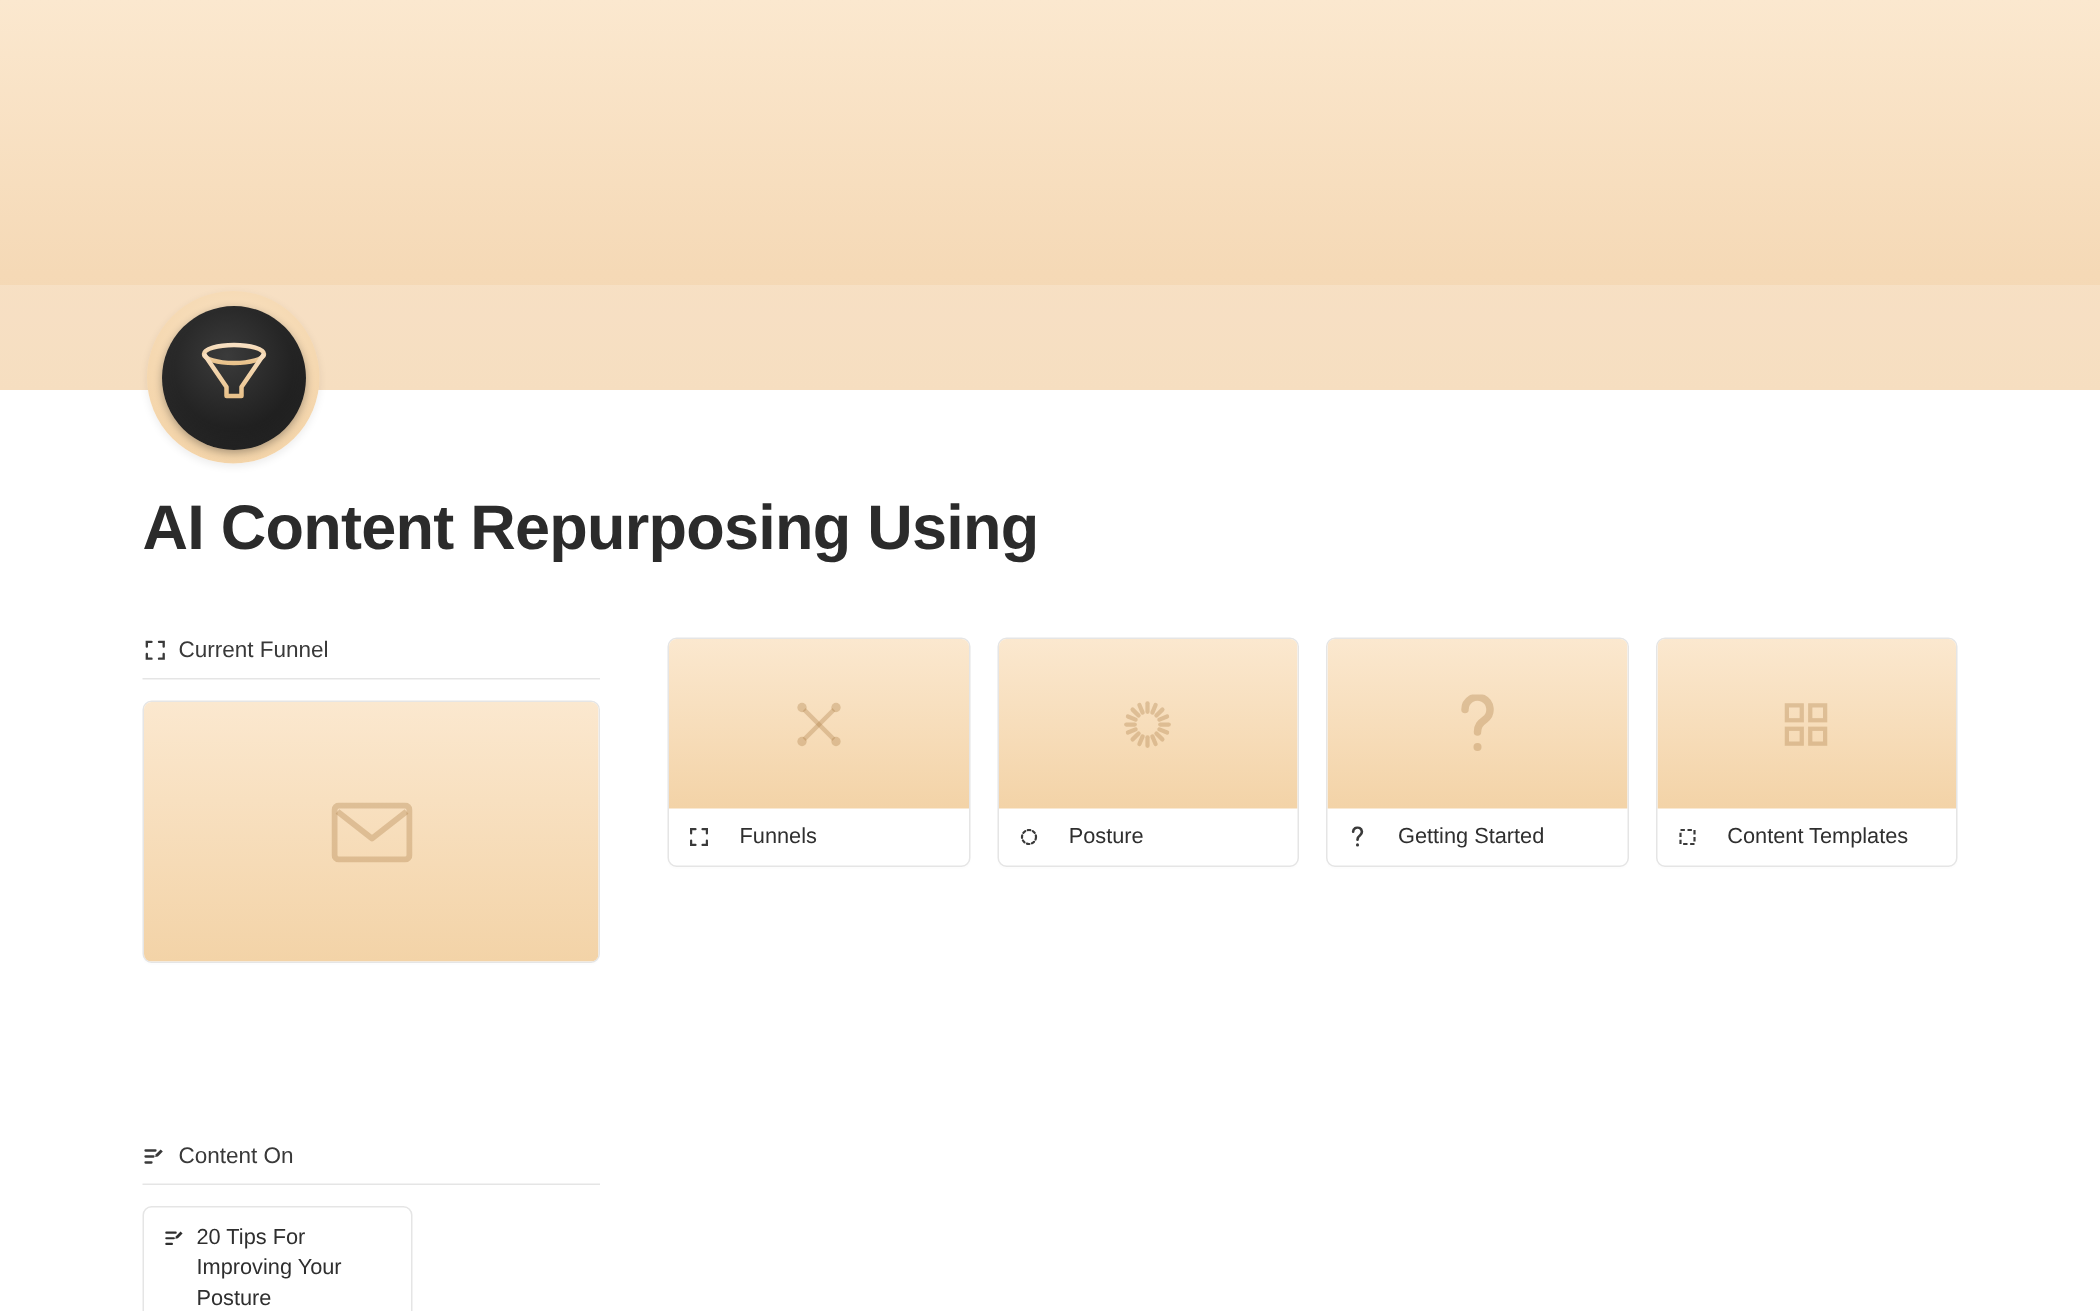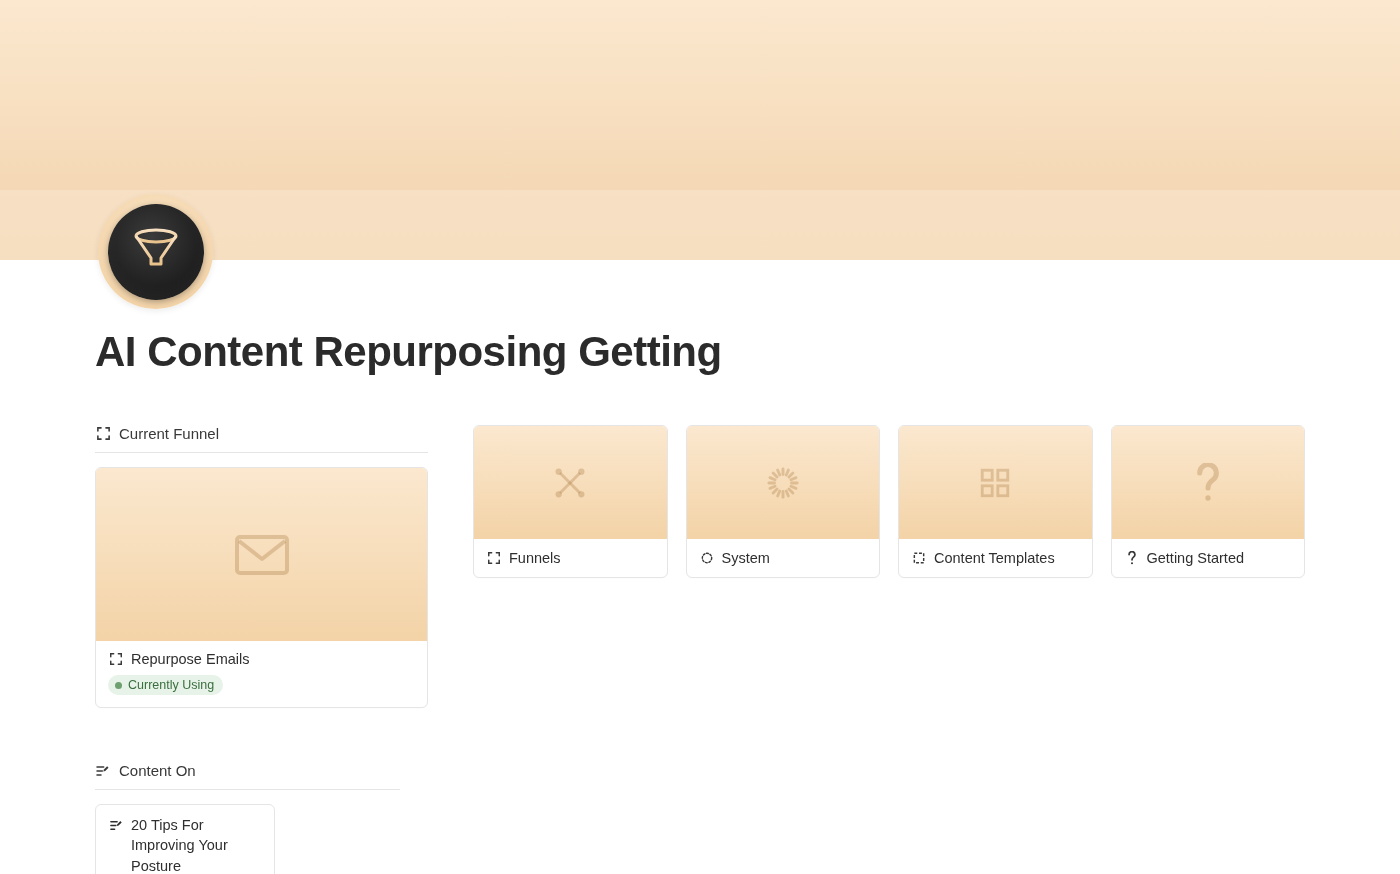--- a/index.html
+++ b/index.html
@@ -56,37 +56,37 @@
     margin-bottom:14px;
   }
   .section-header .sh-icon { width:16px; height:16px; display:flex; align-items:center; justify-content:center; color:#3a3a3a; flex:0 0 auto; }
   .section-header .sh-icon svg { display:block; }
 
   
   .content {
     position:absolute; left:95px; right:95px; top:425px;
   }
   .cols { display:flex; gap:45px; }
-  .col-left { width:333px; flex:0 0 auto; }
+  .col-left { width:305px; flex:0 0 auto; }
   .col-right { flex:1 1 auto; }
 
   
   .card {
     background:#fff; border:1px solid var(--border); border-radius:6px;
     overflow:hidden;
     box-shadow: 0 1px 1px rgba(0,0,0,0.01);
     cursor:pointer;
   }
   .card .thumb {
     background: linear-gradient(180deg, #fbe8cf 0%, #f3d3a7 100%);
     display:flex; align-items:center; justify-content:center;
   }
   .col-left .card .thumb { height:173px; }
   .card .body { padding:10px 12px 12px; }
-  .card .ctitle { display:flex; align-items:flex-start; gap:7px; font-size:14.5px; font-weight:500; color:#2f2f2f; }
+  .card .ctitle { display:flex; align-items:flex-start; gap:19px; font-size:14.5px; font-weight:500; color:#2f2f2f; }
   .card .ctitle .ci { width:16px; height:16px; display:flex; align-items:center; justify-content:center; color:#3a3a3a; flex:0 0 auto; }
   .badge {
     display:inline-flex; align-items:center; gap:6px;
     background:var(--green-bg); color:var(--green-text);
     font-size:12.5px; padding:3px 9px 3px 7px; border-radius:10px; margin-top:8px;
     font-weight:500;
   }
   .badge .dot { width:7px; height:7px; background:#6fa06f; border-radius:50%; }
 
   .nav-grid { display:grid; grid-template-columns: repeat(4, 1fr); gap:18px; }
@@ -123,21 +123,21 @@
         </linearGradient>
       </defs>
       <ellipse cx="28" cy="12" rx="20" ry="6" fill="none" stroke="url(#fg)" stroke-width="3"></ellipse>
       <path d="M8 12 L23 34 L23 40 L33 40 L33 34 L48 12" fill="none" stroke="url(#fg)" stroke-width="3" stroke-linejoin="round"></path>
       <line x1="26" y1="40" x2="26" y2="48" stroke="url(#fg)" stroke-width="3" stroke-linecap="round"></line>
       <line x1="30" y1="40" x2="30" y2="46" stroke="url(#fg)" stroke-width="3" stroke-linecap="round"></line>
     </svg>
   </div>
 </div>
 
-<h1 class="page-title">AI Content Repurposing Getting</h1>
+<h1 class="page-title">AI Content Repurposing Using</h1>
 
 <div class="content">
   <div class="cols">
 
     <div class="col-left">
       <div class="section-header">
         <span class="sh-icon">
           <svg width="15" height="15" viewBox="0 0 24 24" fill="none" stroke="currentColor" stroke-width="2.5" stroke-linecap="round">
             <path d="M3 8 V3 H8"></path>
               <path d="M21 8 V3 H16"></path>
@@ -147,37 +147,20 @@
         </span>
         <span>Current Funnel</span>
       </div>
 
       <div class="card">
         <div class="thumb">
           <svg class="tfade" width="54" height="40" viewBox="0 0 54 40">
             <rect x="2" y="2" width="50" height="36" rx="3" fill="none" stroke="currentColor" stroke-width="4"></rect>
             <path d="M4 6 L27 24 L50 6" fill="none" stroke="currentColor" stroke-width="4" stroke-linejoin="round"></path>
           </svg>
-        </div>
-        <div class="body">
-          <div class="ctitle">
-            <span class="ci">
-              <svg width="14" height="14" viewBox="0 0 24 24" fill="none" stroke="currentColor" stroke-width="2.5" stroke-linecap="round">
-                <path d="M3 8 V3 H8"></path>
-                  <path d="M21 8 V3 H16"></path>
-                  <path d="M3 16 V21 H8"></path>
-                  <path d="M21 16 V21 H16"></path>
-              </svg>
-            </span>
-            <span>Repurpose Emails</span>
-          </div>
-          <span class="badge">
-            <span class="dot"></span>
-            <span>Currently Using</span>
-          </span>
         </div>
       </div>
     </div>
 
     <div class="col-right">
 
       <div class="nav-grid">
 
         <div class="card">
           <div class="thumb">
@@ -228,62 +211,62 @@
               </g>
             </svg>
           </div>
           <div class="body">
             <div class="ctitle">
               <span class="ci">
                 <svg width="14" height="14" viewBox="0 0 24 24" fill="none" stroke="currentColor" stroke-width="2.5" stroke-linecap="round">
                   <circle cx="12" cy="12" r="8" stroke-dasharray="3 3"></circle>
                 </svg>
               </span>
-              <span>System</span>
-            </div>
-          </div>
-        </div>
-
-        <div class="card">
-          <div class="thumb">
-            <svg class="tfade" width="34" height="34" viewBox="0 0 24 24" fill="none" stroke="currentColor" stroke-width="2">
-              <rect x="3" y="3" width="7" height="7"></rect>
-                <rect x="14" y="3" width="7" height="7"></rect>
-              <rect x="3" y="14" width="7" height="7"></rect>
-                <rect x="14" y="14" width="7" height="7"></rect>
-            </svg>
-          </div>
-          <div class="body">
-            <div class="ctitle">
-              <span class="ci">
-                <svg width="14" height="14" viewBox="0 0 24 24" fill="none" stroke="currentColor" stroke-width="2.5">
-                  <rect x="4" y="4" width="16" height="16" stroke-dasharray="5 3"></rect>
-                </svg>
-              </span>
-              <span>Content Templates</span>
+              <span>Posture</span>
             </div>
           </div>
         </div>
 
         <div class="card">
           <div class="thumb">
             <svg class="tfade" width="28" height="40" viewBox="0 0 16 24" fill="none" stroke="currentColor" stroke-width="3" stroke-linecap="round">
               <path d="M3 6 a5 5 0 1 1 8 4 c-2 1.5 -3 2.5 -3 5"></path>
               <circle cx="8" cy="21" r="1.6" fill="currentColor" stroke="none"></circle>
             </svg>
           </div>
           <div class="body">
             <div class="ctitle">
               <span class="ci">
                 <svg width="12" height="14" viewBox="0 0 16 24" fill="none" stroke="currentColor" stroke-width="3" stroke-linecap="round">
                   <path d="M3 6 a5 5 0 1 1 8 4 c-2 1.5 -3 2.5 -3 5"></path>
                   <circle cx="8" cy="21" r="1.8" fill="currentColor" stroke="none"></circle>
                 </svg>
               </span>
               <span>Getting Started</span>
+            </div>
+          </div>
+        </div>
+
+        <div class="card">
+          <div class="thumb">
+            <svg class="tfade" width="34" height="34" viewBox="0 0 24 24" fill="none" stroke="currentColor" stroke-width="2">
+              <rect x="3" y="3" width="7" height="7"></rect>
+                <rect x="14" y="3" width="7" height="7"></rect>
+              <rect x="3" y="14" width="7" height="7"></rect>
+                <rect x="14" y="14" width="7" height="7"></rect>
+            </svg>
+          </div>
+          <div class="body">
+            <div class="ctitle">
+              <span class="ci">
+                <svg width="14" height="14" viewBox="0 0 24 24" fill="none" stroke="currentColor" stroke-width="2.5">
+                  <rect x="4" y="4" width="16" height="16" stroke-dasharray="5 3"></rect>
+                </svg>
+              </span>
+              <span>Content Templates</span>
             </div>
           </div>
         </div>
 
       </div>
     </div>
   </div>
 </div>
 
 <div class="section2">

